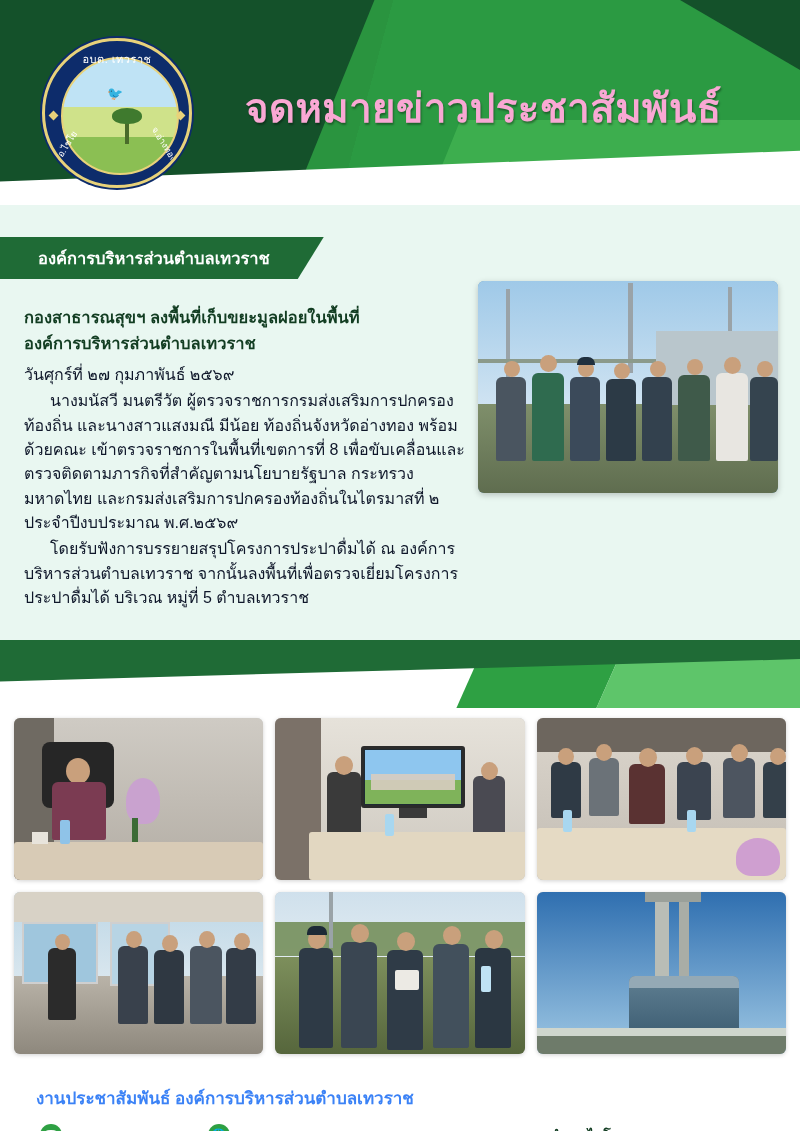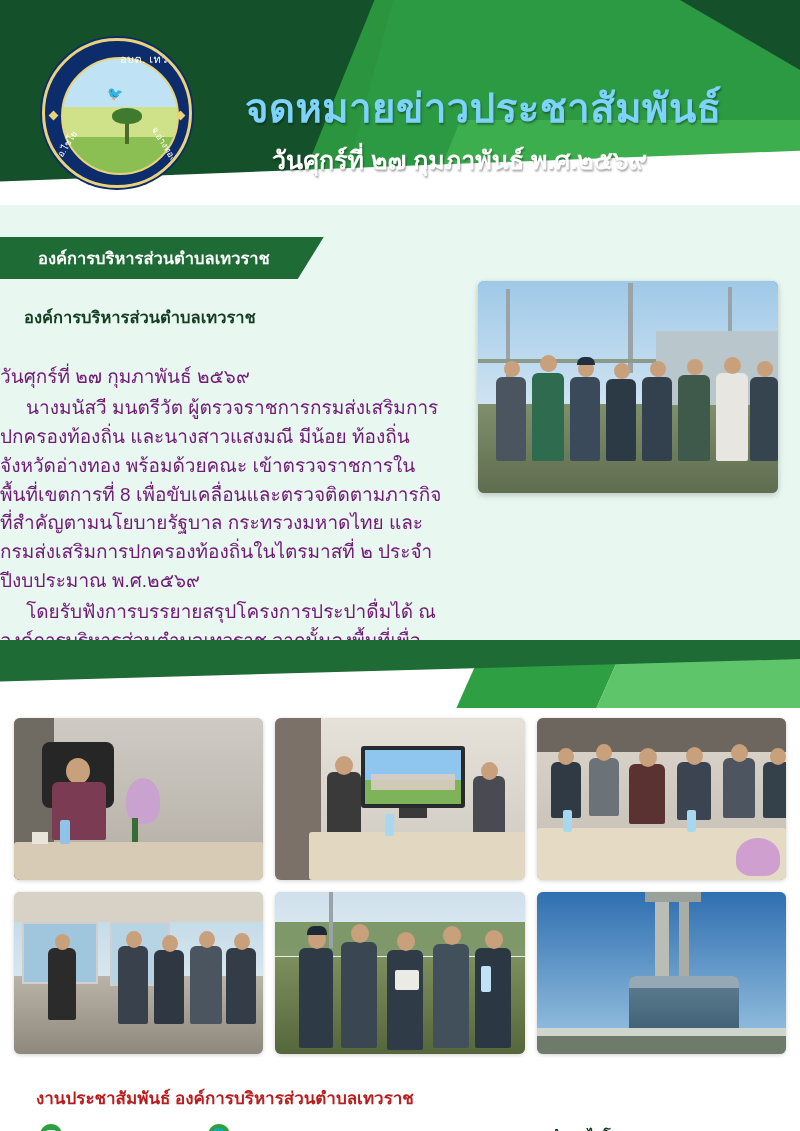--- a/index.html
+++ b/index.html
@@ -98,21 +98,21 @@
     position: absolute;
     top: 28px; left: 44px;
     width: 30px; height: 16px;
     color: #2b2b2b;
     font-size: 13px;
     line-height: 1;
   }
   .seal-text-top {
     position: absolute;
     top: 9px; left: 0; right: 0;
-    text-align: right;
+    text-align: center;
     color: #fff;
     font-size: 11px;
     letter-spacing: .5px;
   }
   .seal-text-left {
     position: absolute;
     bottom: 34px; left: 8px;
     color: #fff;
     font-size: 9px;
     transform: rotate(-58deg);
@@ -130,21 +130,21 @@
     background: #e8d27a;
     transform: rotate(45deg);
     top: 71px;
   }
   .seal-dot.l { left: 5px; }
   .seal-dot.r { right: 5px; }
 
   .hdr-title {
     position: absolute;
     top: 88px; left: 245px;
-    color: #7dd3fc;
+    color: #f9a8d4;
     font-size: 40px;
     font-weight: bold;
     letter-spacing: .5px;
     text-shadow: 1px 2px 2px rgba(0,0,0,.35);
     line-height: 1;
   }
   .hdr-date {
     position: absolute;
     top: 148px; left: 272px;
     color: #ffffff;
@@ -185,24 +185,24 @@
     position: absolute;
     top: 100px; left: 24px;
     width: 440px;
     color: #123d22;
     font-size: 16.5px;
     font-weight: bold;
     line-height: 1.55;
   }
   .body-text {
     position: absolute;
-    top: 158px; left: 0;
+    top: 158px; left: 24px;
     width: 452px;
-    color: #701a75;
-    font-size: 19px;
+    color: #0f172a;
+    font-size: 16px;
     line-height: 1.52;
   }
   .body-text p { margin-bottom: 2px; }
   .body-text .indent { text-indent: 26px; }
 
   .hero-photo {
     position: absolute;
     top: 76px; right: 22px;
     width: 300px; height: 212px;
     border-radius: 6px;
@@ -272,21 +272,21 @@
   
   .footer {
     position: relative;
     width: 800px; height: 114px;
     background: #ffffff;
     margin-top: 18px;
   }
   .footer-title {
     position: absolute;
     top: 12px; left: 36px;
-    color: #b91c1c;
+    color: #3b82f6;
     font-size: 17px;
     font-weight: bold;
   }
   .footer-row {
     position: absolute;
     top: 52px; left: 40px;
     display: flex;
     align-items: center;
     gap: 10px;
     color: #123d22;
@@ -322,28 +322,28 @@
         <div class="seal-palm"></div>
       </div>
       <div class="seal-text-top">อบต. เทวราช</div>
       <div class="seal-text-left">อ.ไชโย</div>
       <div class="seal-text-right">จ.อ่างทอง</div>
       <div class="seal-dot l"></div>
       <div class="seal-dot r"></div>
     </div>
 
     <div class="hdr-title">จดหมายข่าวประชาสัมพันธ์</div>
-    <div class="hdr-date">วันศุกร์ที่ ๒๗ กุมภาพันธ์ พ.ศ.๒๕๖๙</div>
   </div>
 
   <div class="mint">
     <div class="org-banner-accent"></div>
     <div class="org-banner">องค์การบริหารส่วนตำบลเทวราช</div>
 
     <div class="headline">
+      <div>กองสาธารณสุขฯ ลงพื้นที่เก็บขยะมูลฝอยในพื้นที่</div>
       <div>องค์การบริหารส่วนตำบลเทวราช</div>
     </div>
 
     <div class="body-text">
       <p>วันศุกร์ที่ ๒๗ กุมภาพันธ์ ๒๕๖๙</p>
       <p class="indent">นางมนัสวี มนตรีวัต ผู้ตรวจราชการกรมส่งเสริมการปกครองท้องถิ่น และนางสาวแสงมณี มีน้อย ท้องถิ่นจังหวัดอ่างทอง พร้อมด้วยคณะ เข้าตรวจราชการในพื้นที่เขตการที่ 8 เพื่อขับเคลื่อนและตรวจติดตามภารกิจที่สำคัญตามนโยบายรัฐบาล กระทรวงมหาดไทย และกรมส่งเสริมการปกครองท้องถิ่นในไตรมาสที่ ๒ ประจำปีงบประมาณ พ.ศ.๒๕๖๙</p>
       <p class="indent">โดยรับฟังการบรรยายสรุปโครงการประปาดื่มได้ ณ องค์การบริหารส่วนตำบลเทวราช จากนั้นลงพื้นที่เพื่อตรวจเยี่ยมโครงการประปาดื่มได้ บริเวณ หมู่ที่ 5 ตำบลเทวราช</p>
     </div>
 
     <div class="hero-photo">

